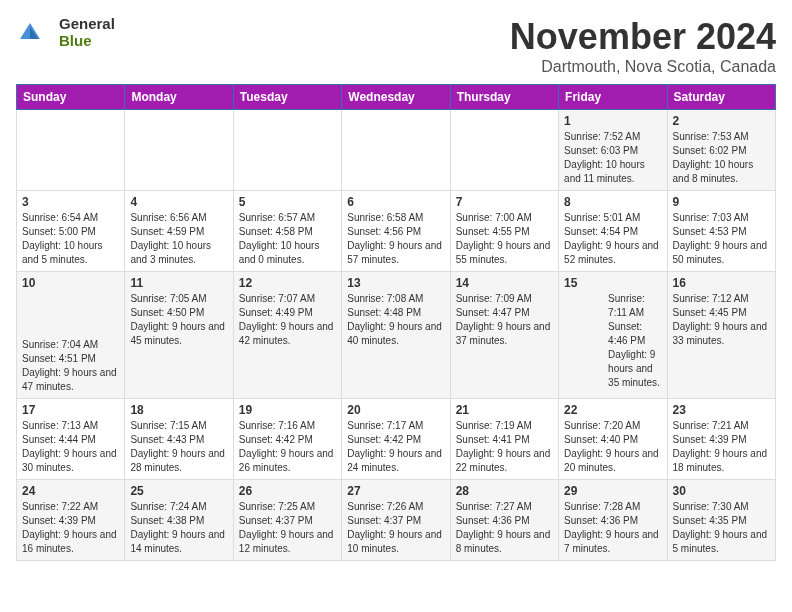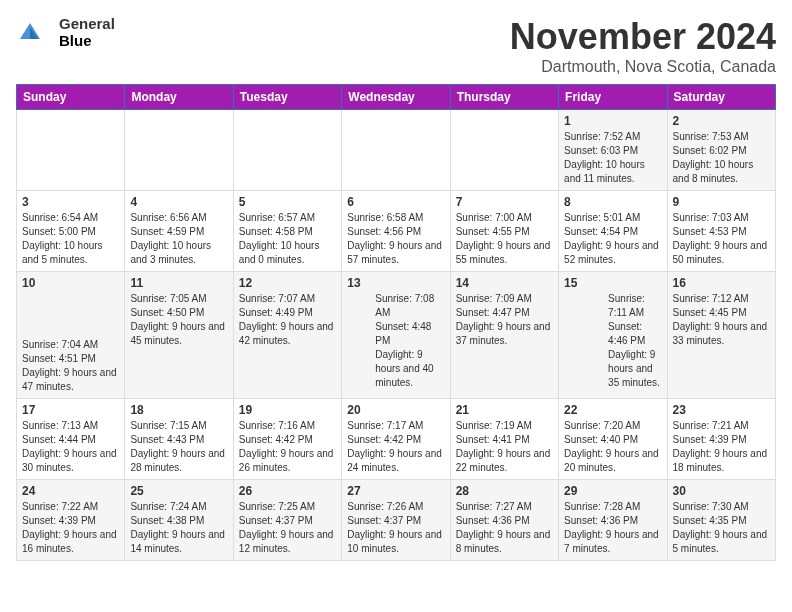--- a/index.html
+++ b/index.html
@@ -27,21 +27,21 @@
       line-height: 1.1;
     }
     .logo-general {
       font-size: 15px;
       font-weight: bold;
       color: #333;
     }
     .logo-blue {
       font-size: 15px;
       font-weight: bold;
-      color: #000000;
+      color: #4d7c0f;
     }
     .logo-icon {
       width: 28px;
       height: 28px;
     }
     .title-block {
       text-align: right;
     }
     .month-title {
       font-size: 36px;
@@ -208,21 +208,21 @@
 Daylight: 9 hours and 45 minutes.</div>
         </td>
         <td>
           <span class="day-num">12</span>
           <div class="day-info" style="white-space: pre-line;">Sunrise: 7:07 AM
 Sunset: 4:49 PM
 Daylight: 9 hours and 42 minutes.</div>
         </td>
         <td>
           <span class="day-num">13</span>
-          <div class="day-info" style="white-space: pre-line; margin-left: 28px;">Sunrise: 7:08 AM
+          <div class="day-info" style="white-space: pre-line;">Sunrise: 7:08 AM
 Sunset: 4:48 PM
 Daylight: 9 hours and 40 minutes.</div>
         </td>
         <td>
           <span class="day-num">14</span>
           <div class="day-info" style="white-space: pre-line;">Sunrise: 7:09 AM
 Sunset: 4:47 PM
 Daylight: 9 hours and 37 minutes.</div>
         </td>
         <td>

